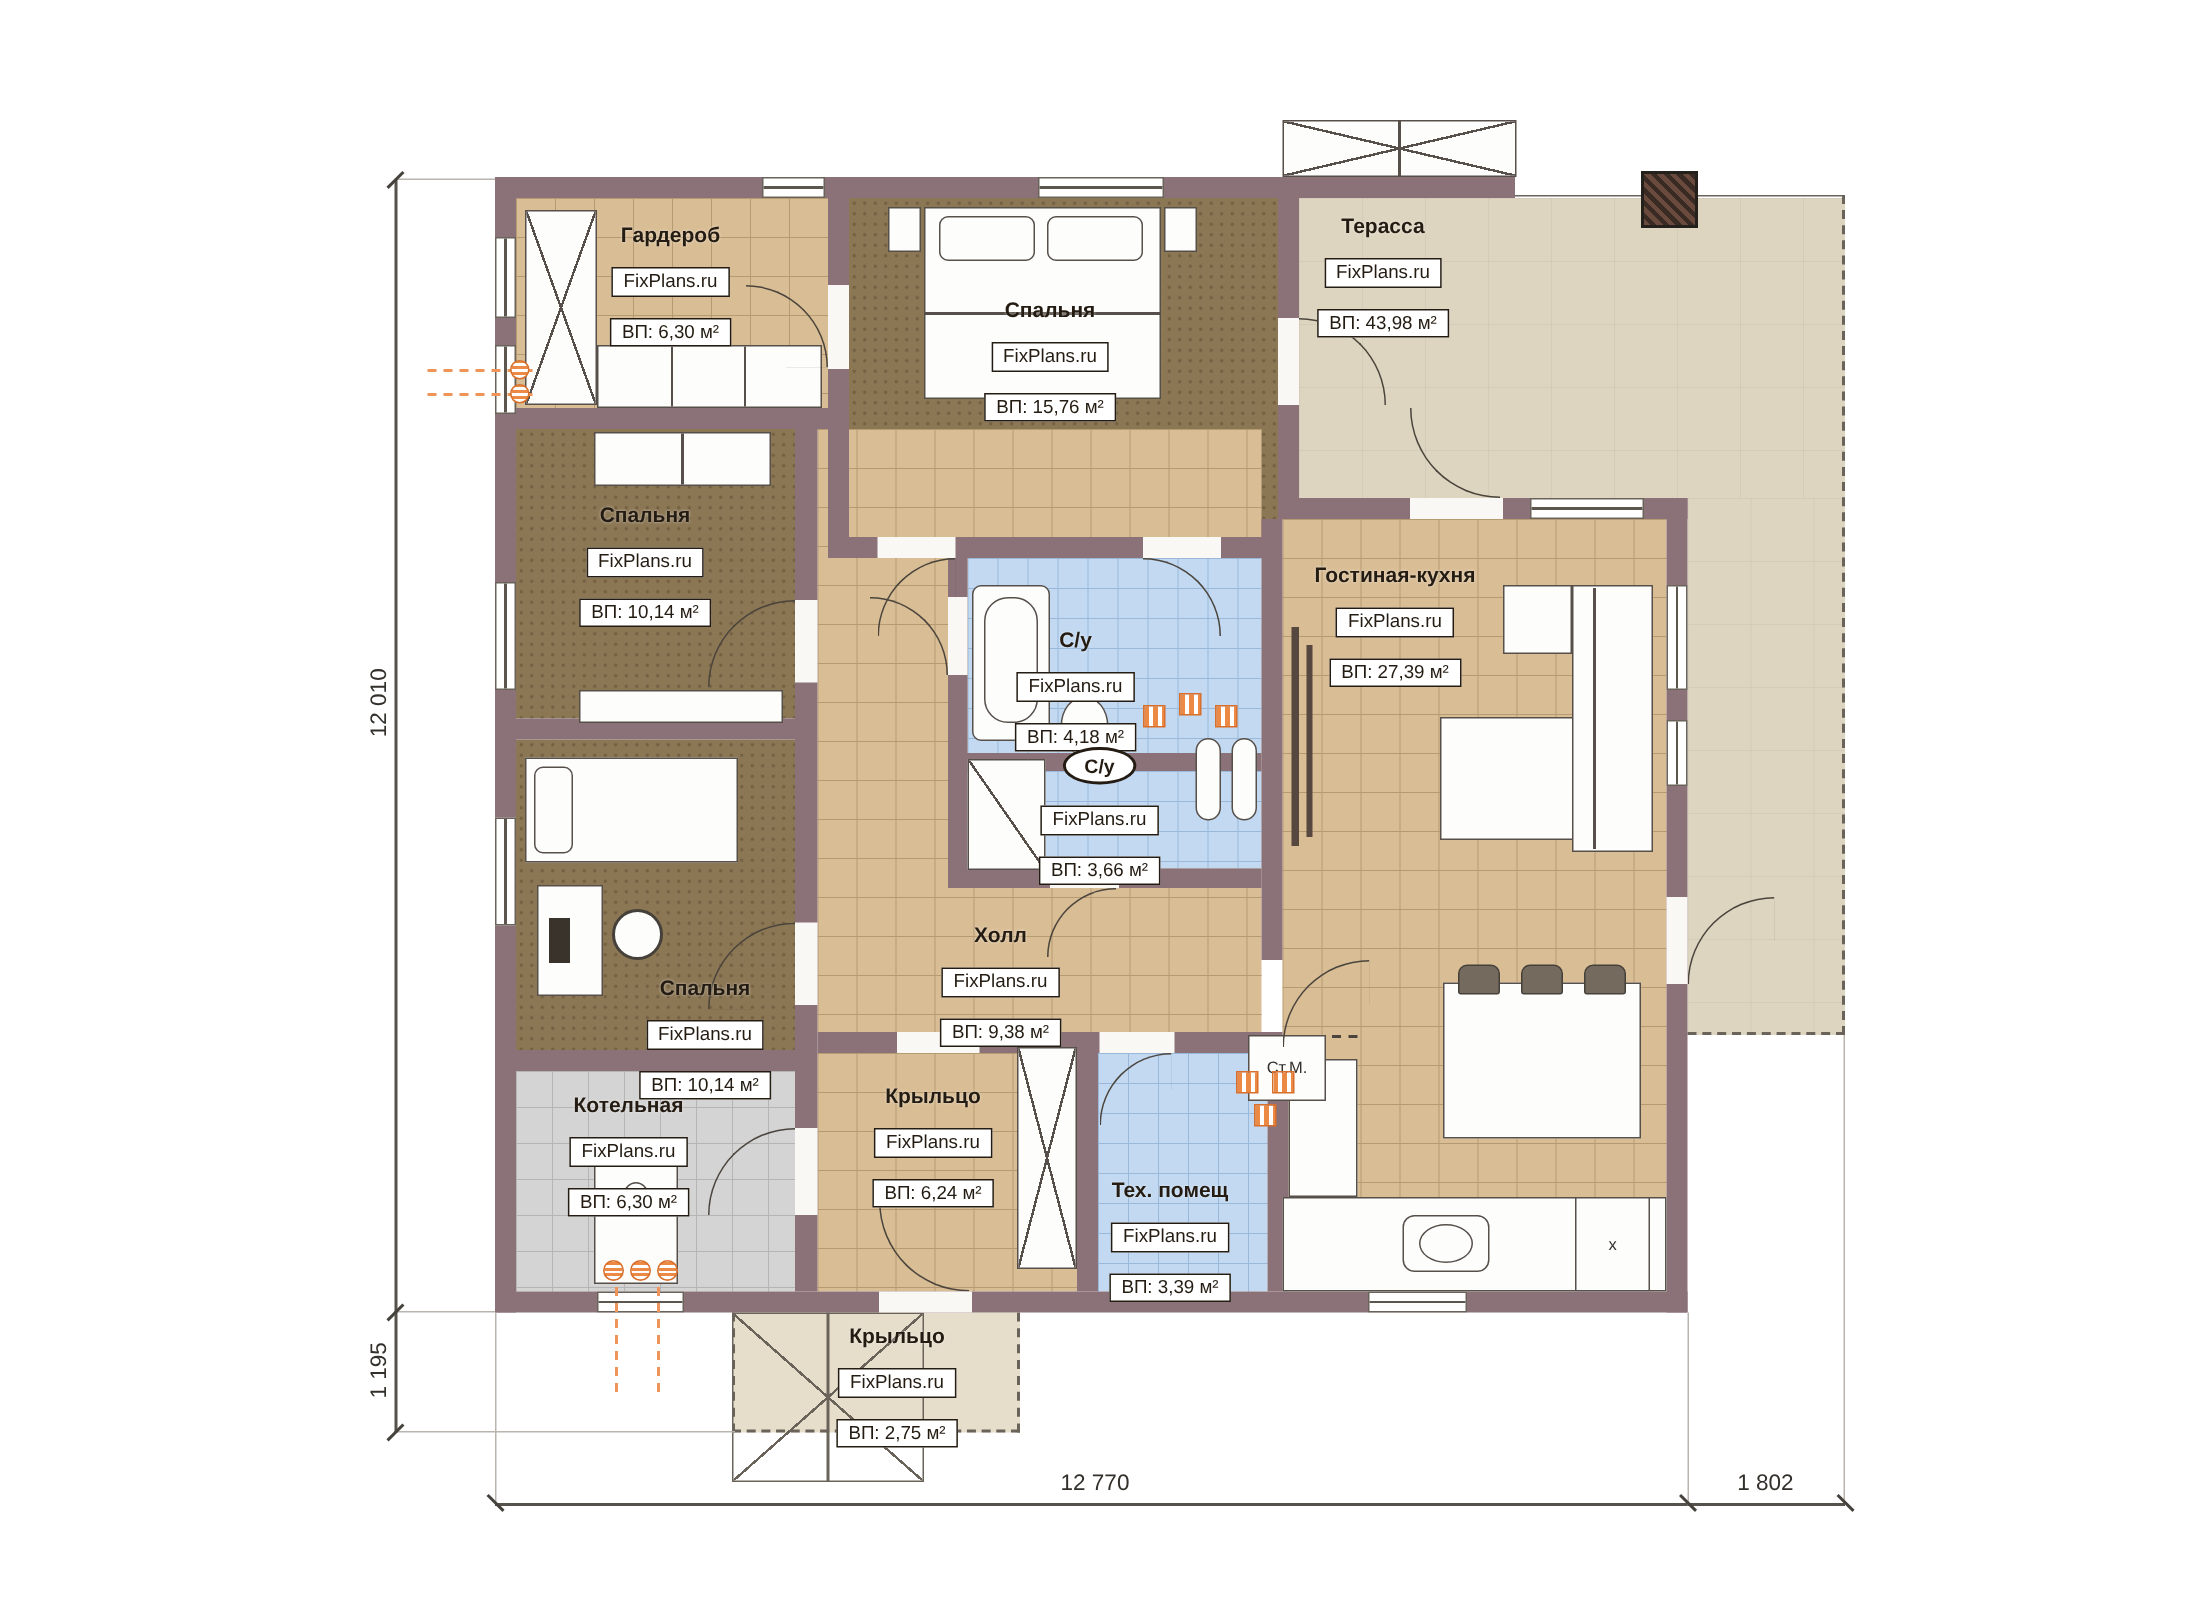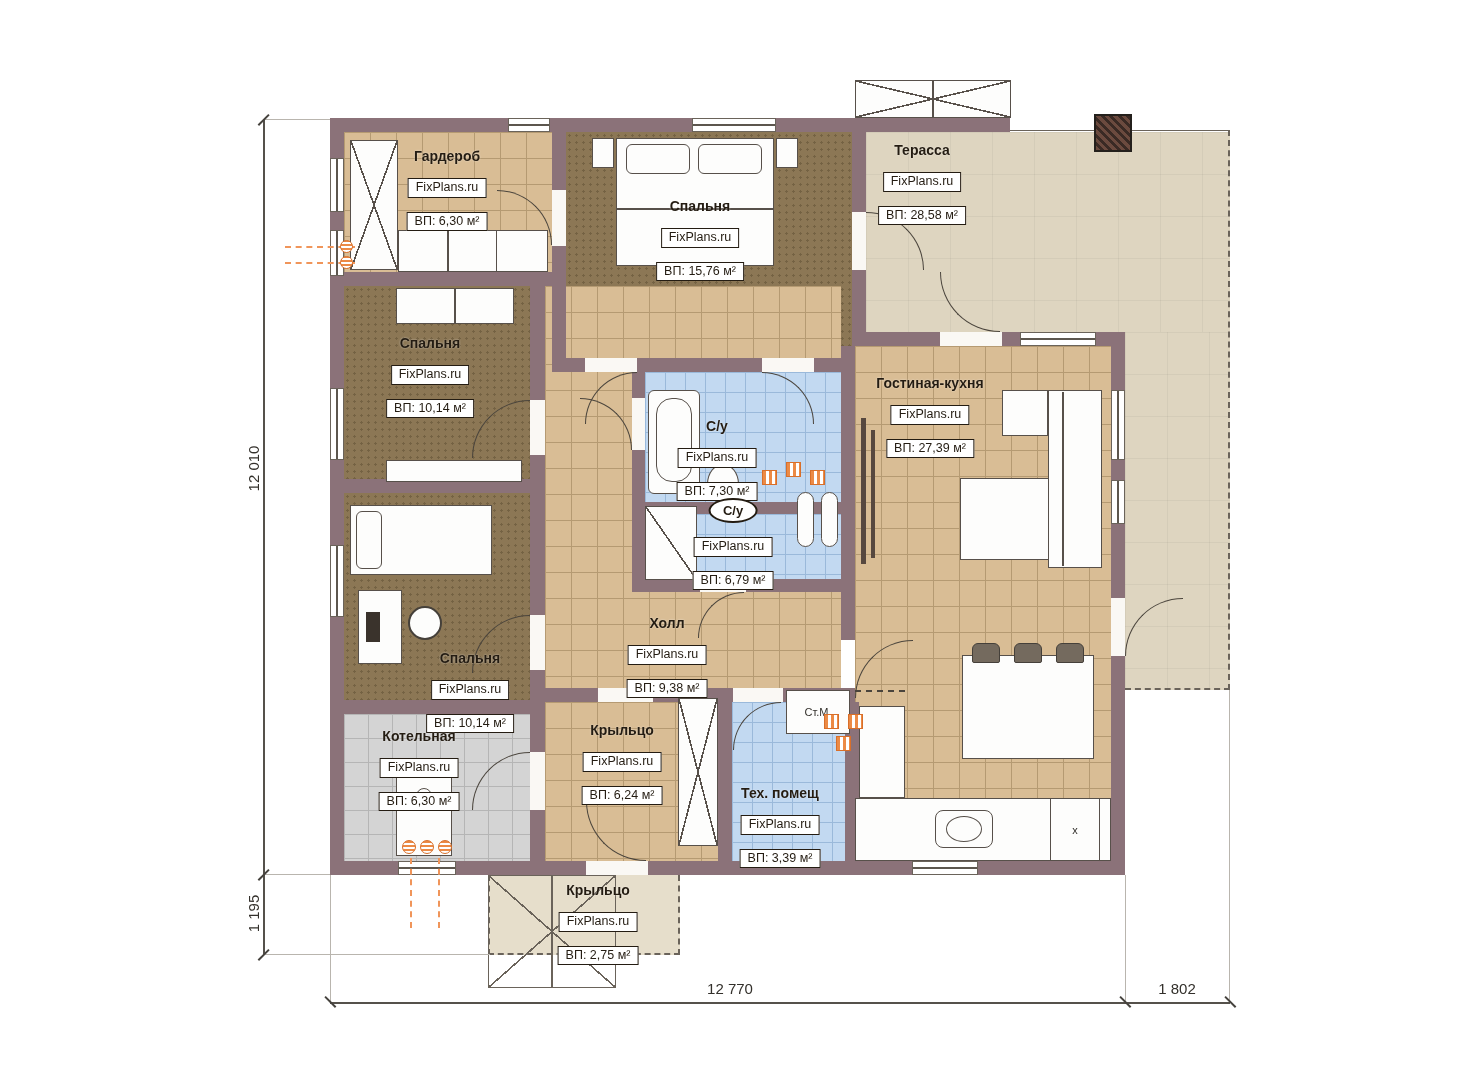--- a/index.html
+++ b/index.html
@@ -189,21 +189,21 @@
   <div class="abs chair" style="left:1014px;top:643px;width:28px;height:20px;z-index:26;"></div>
   <div class="abs chair" style="left:1056px;top:643px;width:28px;height:20px;z-index:26;"></div>
   <div class="abs fw" style="left:855px;top:798px;width:256px;height:63px;z-index:25;"></div>
   <div class="abs fw" style="left:935px;top:810px;width:58px;height:38px;border-radius:8px;z-index:26;"></div>
   <div class="abs" style="left:946px;top:816px;width:36px;height:26px;border:1.3px solid #57504a;border-radius:50%;box-sizing:border-box;z-index:27;"></div>
   <div class="abs fw minitext" style="left:1050px;top:798px;width:50px;height:63px;z-index:26;">
       <span>x</span>
     </div>
   <div class="abs fw" style="left:859px;top:706px;width:46px;height:92px;z-index:25;"></div>
 
-  <div class="abs fw minitext" style="left:786px;top:690px;width:64px;height:44px;z-index:27;">
+  <div class="abs fw minitext" style="left:832px;top:690px;width:52px;height:44px;z-index:27;">
       <span>Ст.М.</span>
     </div>
 
   <div class="abs odash-h" style="left:285px;top:246px;width:70px;height:0;z-index:28;"></div>
   <div class="abs odash-h" style="left:285px;top:262px;width:70px;height:0;z-index:28;"></div>
   <div class="abs ocirc" style="left:340px;top:240px;width:13px;height:13px;z-index:29;"></div>
   <div class="abs ocirc" style="left:340px;top:256px;width:13px;height:13px;z-index:29;"></div>
   <div class="abs rad" style="left:762px;top:470px;width:15px;height:15px;z-index:28;"></div>
   <div class="abs rad" style="left:786px;top:462px;width:15px;height:15px;z-index:28;"></div>
   <div class="abs rad" style="left:810px;top:470px;width:15px;height:15px;z-index:28;"></div>
@@ -222,41 +222,41 @@
     <div class="label-box">ВП: 6,30 м²</div>
   </div>
   <div class="room-label" style="left:700px;top:198px;">
     <div class="room-name">Спальня</div>
     <div class="label-box">FixPlans.ru</div>
     <div class="label-box">ВП: 15,76 м²</div>
   </div>
   <div class="room-label" style="left:922px;top:142px;">
     <div class="room-name">Терасса</div>
     <div class="label-box">FixPlans.ru</div>
-    <div class="label-box">ВП: 28,58 м²</div>
+    <div class="label-box">ВП: 43,98 м²</div>
   </div>
   <div class="room-label" style="left:430px;top:335px;">
     <div class="room-name">Спальня</div>
     <div class="label-box">FixPlans.ru</div>
     <div class="label-box">ВП: 10,14 м²</div>
   </div>
   <div class="room-label" style="left:717px;top:418px;">
     <div class="room-name">С/у</div>
     <div class="label-box">FixPlans.ru</div>
-    <div class="label-box">ВП: 7,30 м²</div>
+    <div class="label-box">ВП: 4,18 м²</div>
   </div>
   <div class="room-label" style="left:930px;top:375px;">
     <div class="room-name">Гостиная-кухня</div>
     <div class="label-box">FixPlans.ru</div>
     <div class="label-box">ВП: 27,39 м²</div>
   </div>
   <div class="room-label" style="left:733px;top:498px;">
     <div class="room-name oval">С/у</div>
     <div class="label-box">FixPlans.ru</div>
-    <div class="label-box">ВП: 6,79 м²</div>
+    <div class="label-box">ВП: 3,66 м²</div>
   </div>
   <div class="room-label" style="left:667px;top:615px;">
     <div class="room-name">Холл</div>
     <div class="label-box">FixPlans.ru</div>
     <div class="label-box">ВП: 9,38 м²</div>
   </div>
   <div class="room-label" style="left:470px;top:650px;">
     <div class="room-name">Спальня</div>
     <div class="label-box">FixPlans.ru</div>
     <div class="label-box">ВП: 10,14 м²</div>

